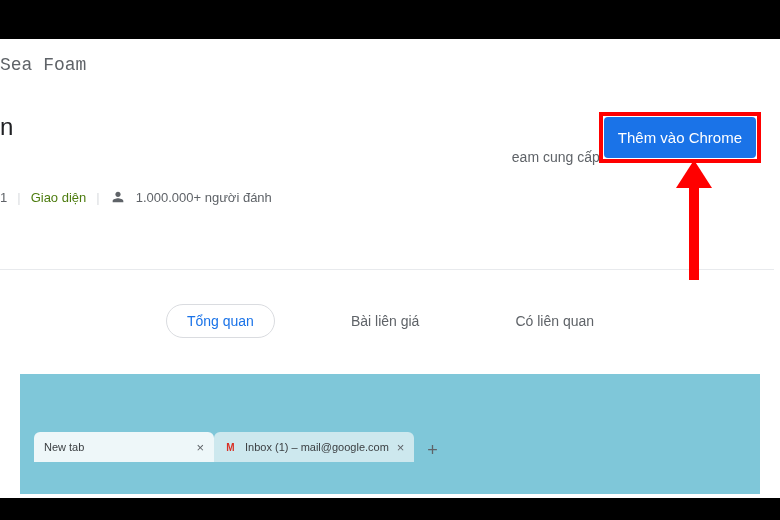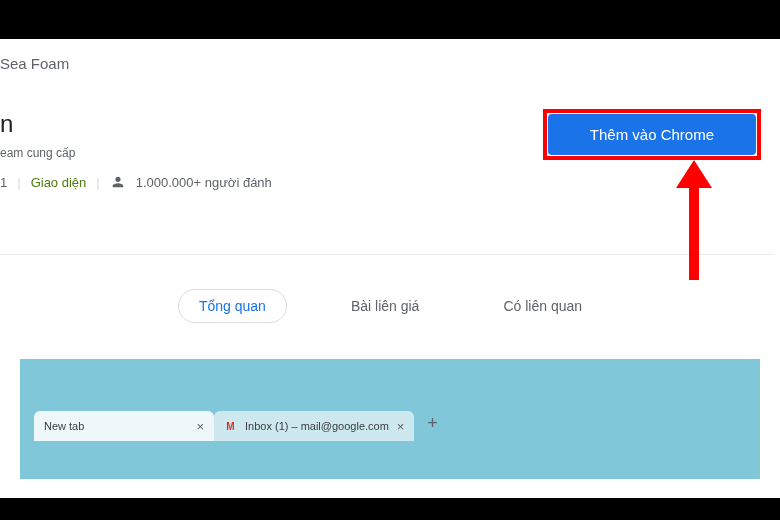--- a/index.html
+++ b/index.html
@@ -15,42 +15,44 @@
       position: absolute;
       top: 39px;
       left: 0;
       right: 0;
       bottom: 22px;
       background: #fff;
       overflow: hidden;
     }
     .breadcrumb {
       padding: 16px 0 8px 0;
-      font-size: 15px;
-      color: #5f6368;
+      font-size: 18px;
+      color: #5f6368;
+      font-family: Liberation Mono, monospace;
     }
     .header-row {
       display: flex;
       justify-content: space-between;
       align-items: flex-start;
       padding: 30px 20px 0 0;
     }
     .title-block {
       flex: 1;
     }
     .title {
       font-size: 24px;
       color: #202124;
       font-weight: 400;
       margin-bottom: 8px;
     }
     .provider {
-      font-size: 12px;
-      color: #5f6368;
-      margin-bottom: 14px;
+      font-size: 14px;
+      color: #5f6368;
+      margin-bottom: 24px;
+      text-align: right;
     }
     .meta-row {
       display: flex;
       align-items: center;
       gap: 10px;
       font-size: 13px;
       color: #5f6368;
       padding-bottom: 24px;
     }
     .meta-sep {
@@ -62,21 +64,21 @@
     .user-icon {
       width: 16px;
       height: 16px;
       display: inline-block;
       vertical-align: middle;
     }
     .add-button {
       background: #1a73e8;
       color: #fff;
       border: none;
-      padding: 12px 42px;
+      padding: 12px 14px;
       font-size: 15px;
       font-weight: 500;
       border-radius: 4px;
       cursor: pointer;
     }
     .add-button-wrap {
       position: relative;
       padding: 4px;
     }
     .red-ring {
@@ -90,21 +92,21 @@
     }
     .divider {
       height: 1px;
       background: #e8eaed;
       margin: 0 6px 0 -20px;
       margin-top: 40px;
     }
     .tabs {
       display: flex;
       justify-content: center;
-      gap: 44px;
+      gap: 56px;
       padding: 34px 0 36px 0;
       align-items: center;
     }
     .tab {
       font-size: 14px;
       color: #5f6368;
       padding: 8px 20px;
       border-radius: 18px;
       cursor: pointer;
     }
@@ -114,21 +116,21 @@
     }
     .preview {
       margin: 0 20px 0 20px;
       background: #7fc7d9;
       height: 120px;
       padding: 52px 14px 0 14px;
       position: relative;
     }
     .tabbar {
       display: flex;
-      align-items: flex-start;
+      align-items: flex-end;
       height: 36px;
     }
     .browser-tab {
       display: flex;
       align-items: center;
       height: 30px;
       padding: 0 10px;
       font-size: 11px;
       color: #3c4043;
       background: #cde8ee;

